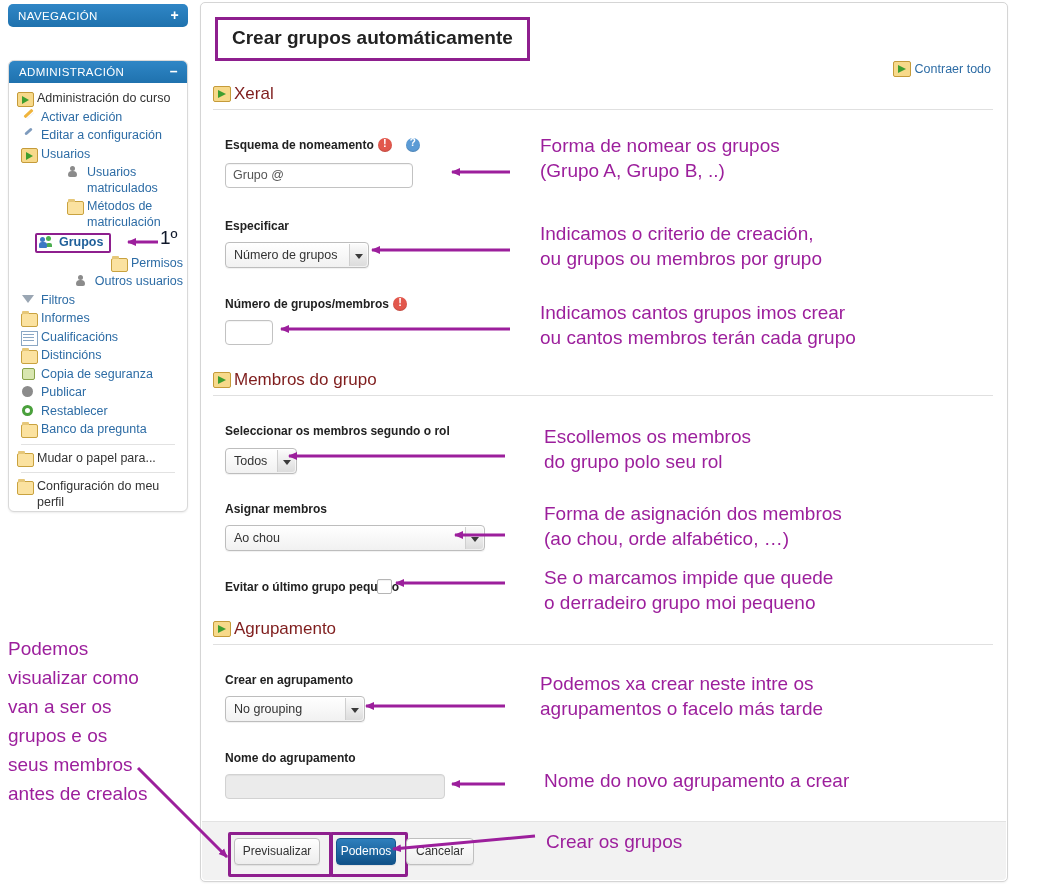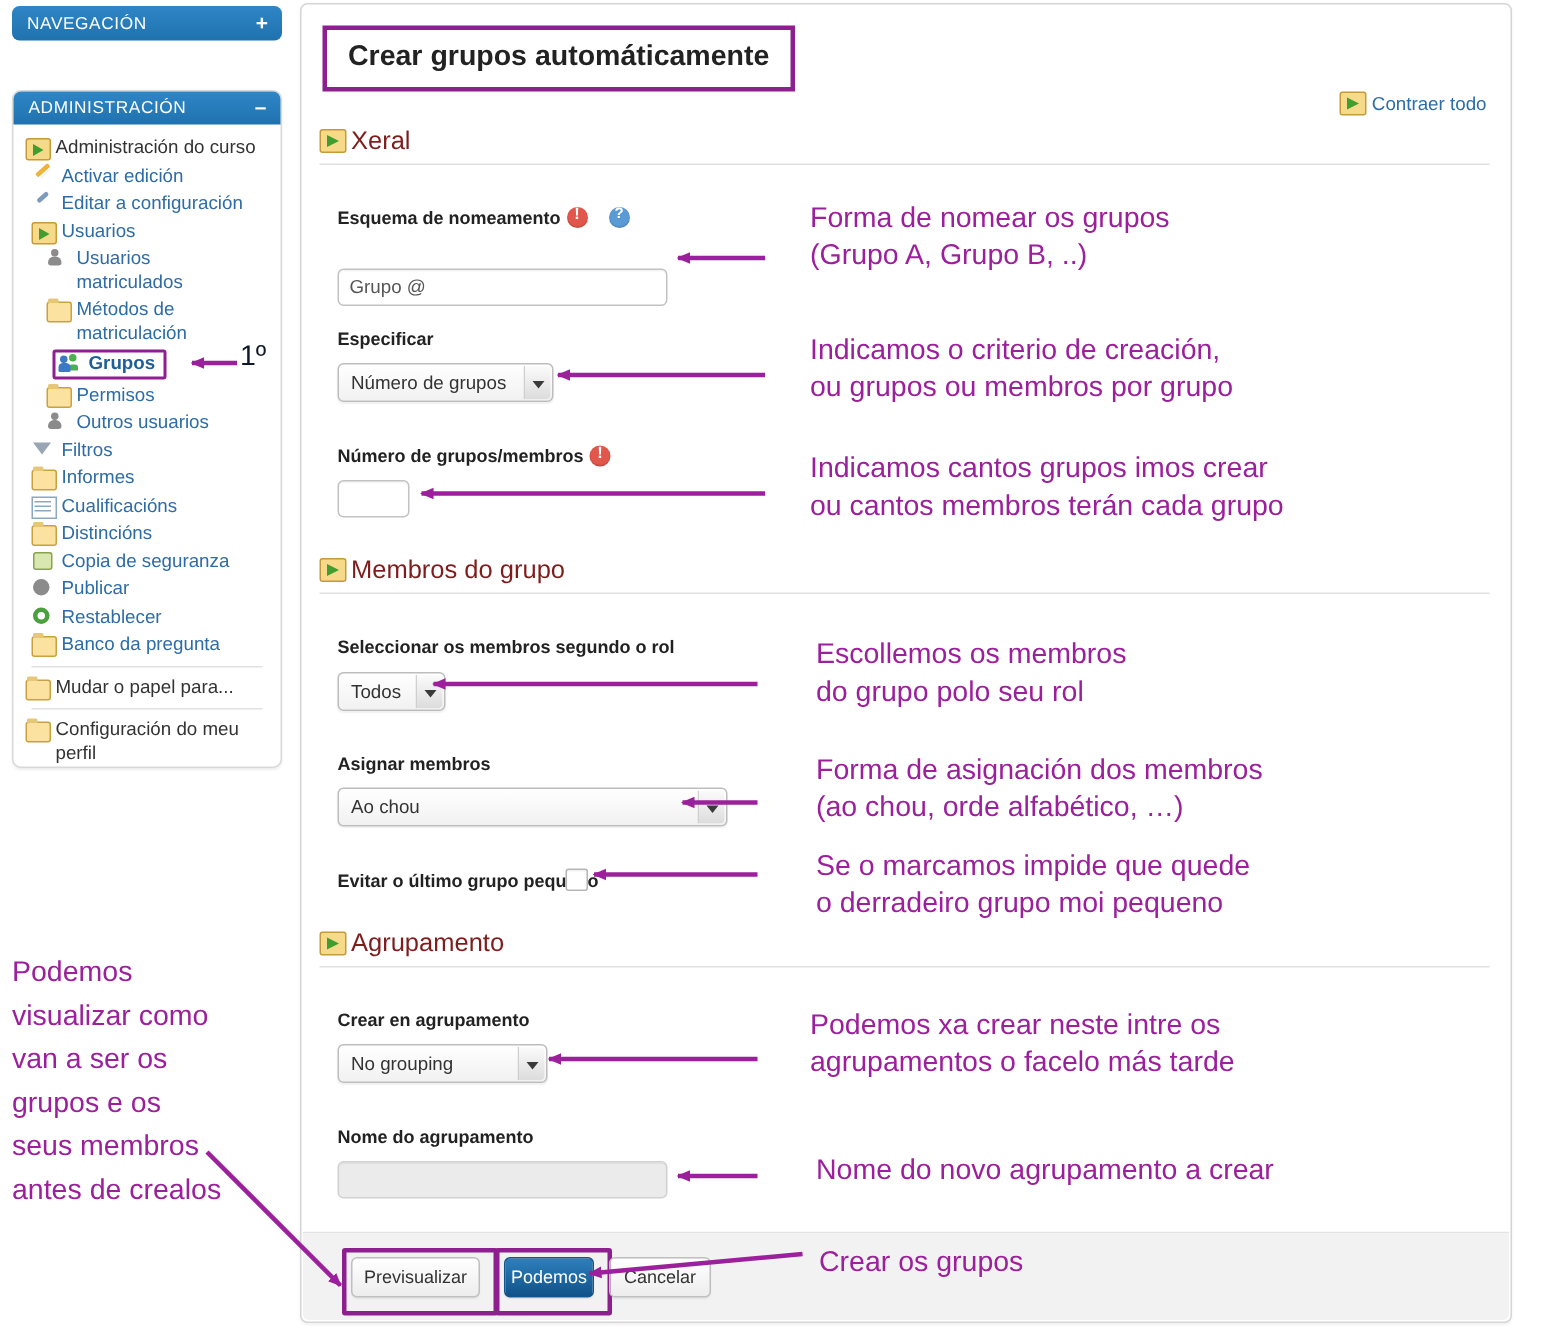--- a/index.html
+++ b/index.html
@@ -41,21 +41,21 @@
     position:relative;
   }
   .block-nav .block-head{border-radius:5px;height:23px;}
   .block-head .pm{font-size:14px;font-weight:bold;line-height:1;padding-bottom:2px;}
 
   .tree{padding:6px 4px 6px 6px;font-size:12.5px;line-height:15.5px;color:#2b6ca3;}
   .tree .row{display:flex;align-items:flex-start;margin:1px 0;padding:1px 0;}
   .tree .row .ico{flex:0 0 auto;width:17px;height:15px;margin-right:3px;position:relative;}
   .tree .row .lbl{color:#2d6ca5;}
   .tree .l0{margin-left:6px;}
-  .tree .l1{margin-left:16px;}
+  .tree .l1{margin-left:16px;justify-content:flex-end;}
   .tree .l0b{margin-left:2px;}
   .tree .hr{border-top:1px solid #e2e2e2;margin:5px 8px 5px 6px;height:0;}
 
   .tree .row.current{
     display:inline-flex;
     border:2px solid #8e1f8e;
     padding:0 6px 0 2px;
     margin-left:20px;
     border-radius:2px;
     background:#fff;
@@ -339,21 +339,21 @@
       <span>Xeral</span>
     </div>
     <div class="sect-rule" style="top:106px;"></div>
 
     <div class="fld-label" style="left:24px;top:135px;">
       <span>Esquema de nomeamento</span>
       <span class="badge-req"></span>
       <span style="width:6px"></span>
       <span class="badge-help"></span>
     </div>
-    <div class="txtinput" style="left:24px;top:176px;width:220px;">Grupo @</div>
+    <div class="txtinput" style="left:24px;top:160px;width:188px;">Grupo @</div>
 
     <div class="fld-label" style="left:24px;top:216px;">
       <span>Especificar</span>
     </div>
     <div class="sel" style="left:24px;top:239px;width:144px;">
       <span>Número de grupos</span>
       <span class="arrowbox"></span>
     </div>
 
     <div class="fld-label" style="left:24px;top:294px;">

